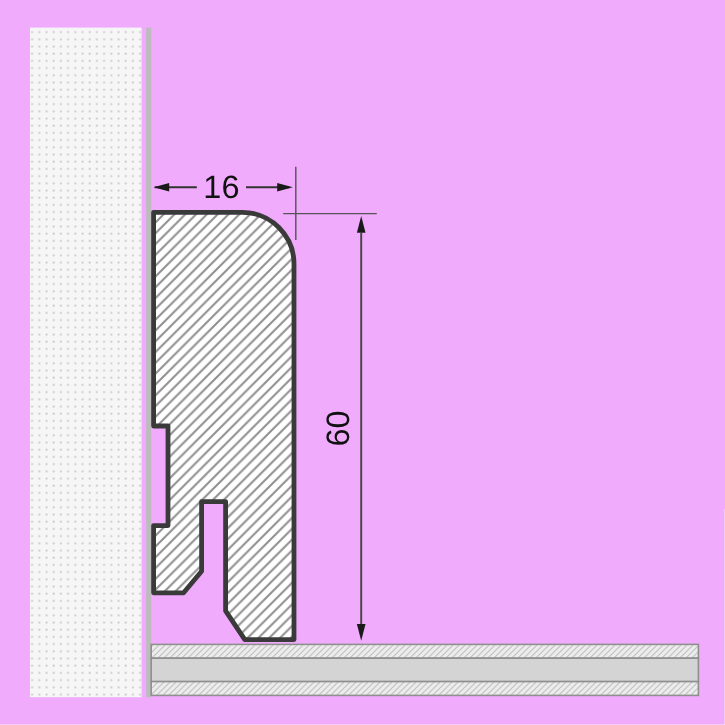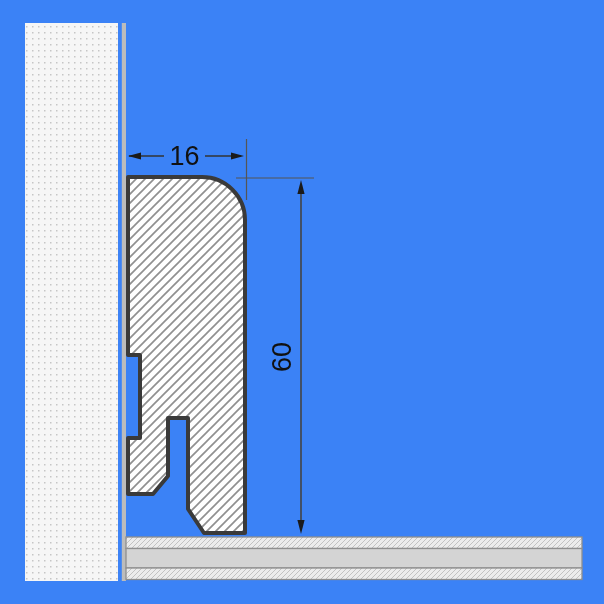--- a/index.html
+++ b/index.html
@@ -1,19 +1,19 @@
 <!DOCTYPE html>
 <html><head>
 <meta charset="utf-8">
 <style>
   html, body { margin: 0; padding: 0; background: #ffffff; }
   #stage {
     position: relative;
     width: 604px; height: 604px;
-    background: #3b82f6;
+    background: #f0abfc;
     font-family: "Liberation Sans", sans-serif;
     overflow: hidden;
   }
   svg { display: block; }
   .dim-text {
     font-family: "Liberation Sans", sans-serif;
     font-size: 27px;
     fill: #111111;
   }
 </style>

